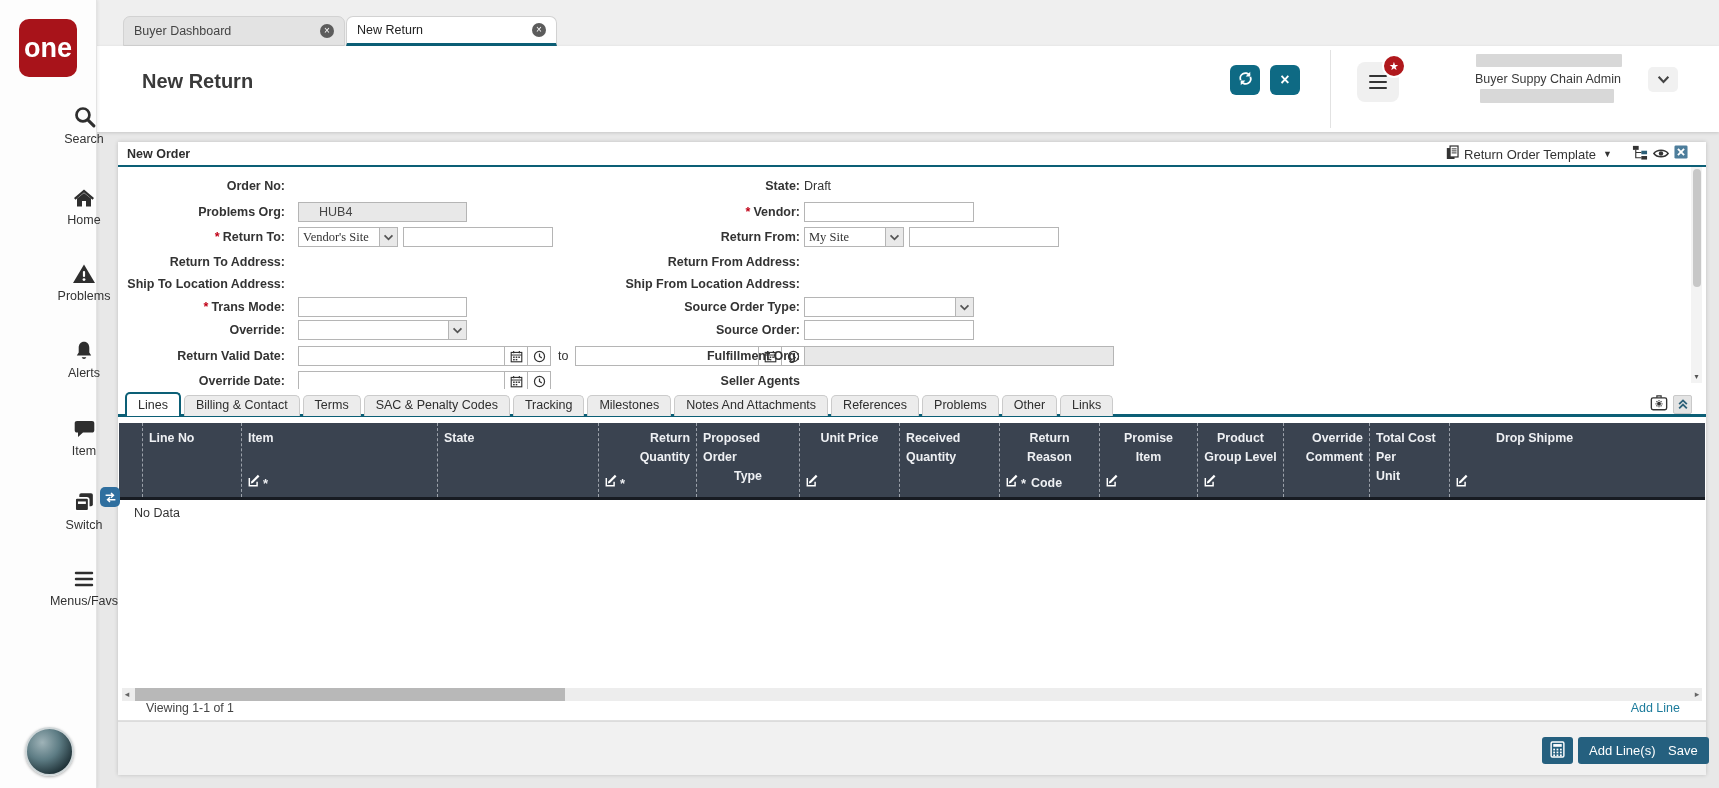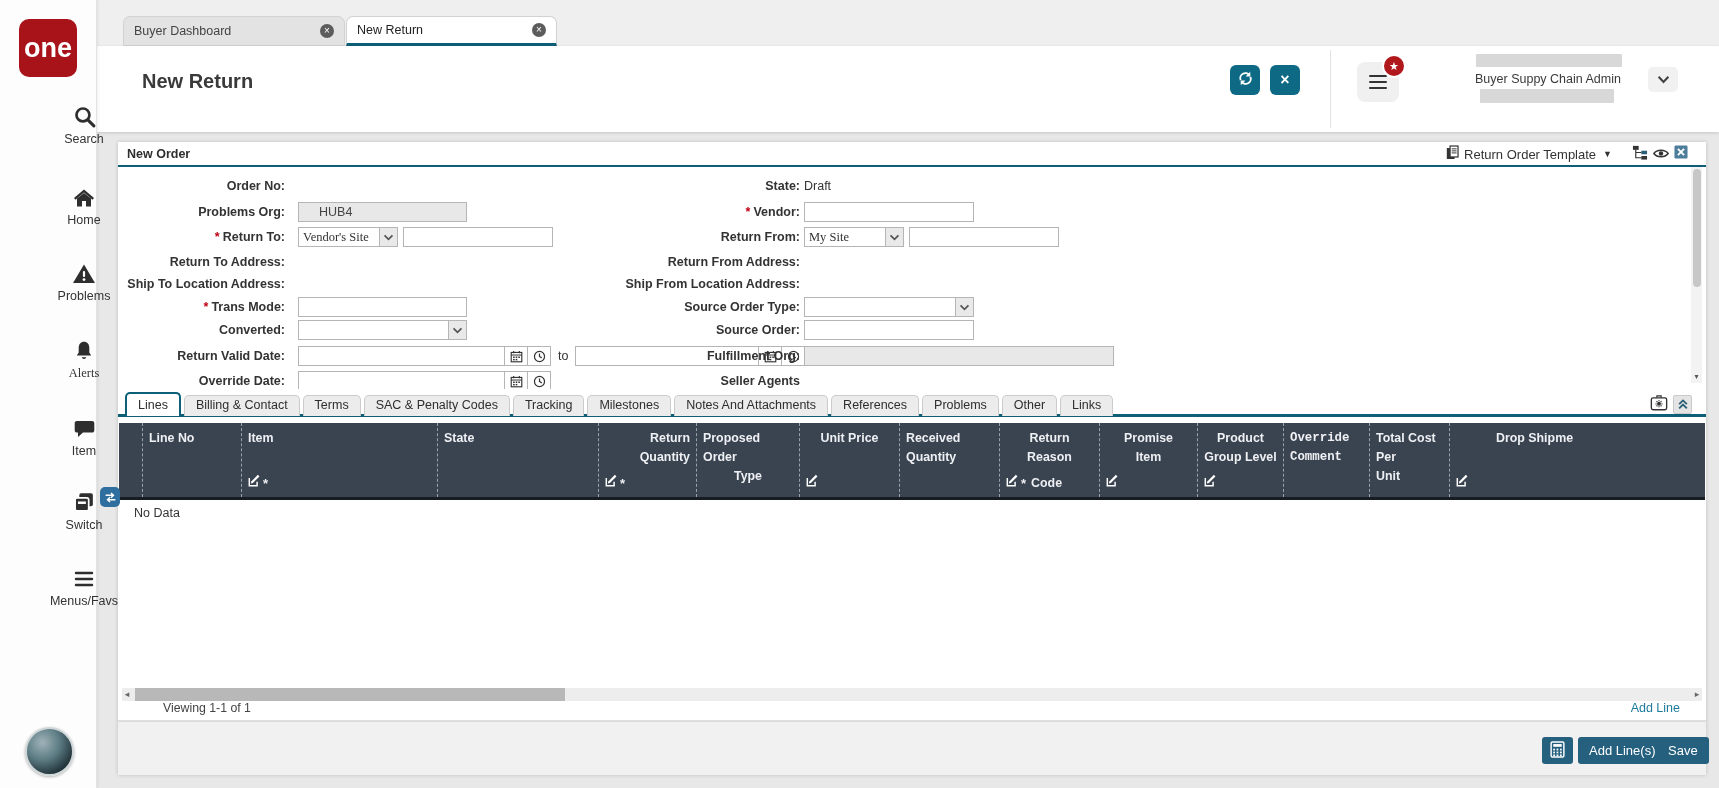--- a/index.html
+++ b/index.html
@@ -78,21 +78,21 @@
   .hicon{margin-top:auto;display:flex;align-items:center;gap:2px;text-align:left;}
   .hreq{font-size:13px;}
   .hextra{margin-left:3px;}
   .nodata{position:absolute;left:16px;top:364px;font-size:12.5px;color:#333;}
 
   
   .hscroll{position:absolute;left:4px;top:546px;width:1580px;height:13px;background:#ededed;}
   .hs-arrow{position:absolute;top:0;width:10px;height:13px;font-size:9px;color:#666;text-align:center;line-height:13px;cursor:pointer;}
   .hs-thumb{position:absolute;left:13px;top:0;width:430px;height:13px;background:#b8b8b8;cursor:pointer;}
   .foot-div{position:absolute;left:0;top:578px;width:100%;height:1px;background:#e0e0e0;}
-  .viewing{position:absolute;left:28px;top:559px;font-size:12.3px;color:#444;margin-left:17px;}
+  .viewing{position:absolute;left:28px;top:559px;font-size:12.3px;color:#444;}
   .addline{position:absolute;right:26px;top:559px;font-size:12.5px;color:var(--link-teal);text-decoration:none;cursor:pointer;}
   .actionbar{position:absolute;left:0;top:579px;width:100%;height:54px;background:#f1f1f1;border-top:1px solid #dcdcdc;box-sizing:border-box;}
   .abtn{position:absolute;top:15px;height:27px;border:none;border-radius:3px;background:var(--action-button);color:#fff;font-size:13px;padding:0 11px;font-family:inherit;display:flex;align-items:center;justify-content:center;cursor:pointer;}
 </style>
 </head>
 <body>
 
 <div class="screen">
 
   <aside class="sidebar">
@@ -121,21 +121,21 @@
         <div class="side-item" style="top: 261px;">
           <span class="sicon">
             <svg viewBox="0 0 24 24" width="26" height="24">
               <path d="M12 2.5 L23 21 H1 Z" fill="#2e2e2e"></path>
               <rect x="10.9" y="9" width="2.2" height="6" rx="1" fill="#fff"></rect>
               <circle cx="12" cy="17.6" r="1.4" fill="#fff"></circle>
             </svg>
           </span>
           <span class="slabel">Problems</span>
         </div>
-        <div class="side-item" style="top: 338px; font-family: Liberation Serif, serif;">
+        <div class="side-item" style="top: 338px;">
           <span class="sicon">
             <svg viewBox="0 0 24 24" width="24" height="24">
               <path d="M12 2.8 C8.7 2.8 6.7 5.4 6.7 8.8 V13.4 L4.8 16.4 H19.2 L17.3 13.4 V8.8 C17.3 5.4 15.3 2.8 12 2.8 Z" fill="#2e2e2e"></path>
               <path d="M9.7 18.2 a2.4 2.4 0 0 0 4.6 0 Z" fill="#2e2e2e"></path>
             </svg>
           </span>
           <span class="slabel">Alerts</span>
         </div>
         <div class="side-item" style="top: 416px;">
           <span class="sicon">
@@ -271,21 +271,21 @@
           </span>
         </div>
       <input class="fin" style="left: 285px; top: 60px; width: 150px;">
 
       <label class="flbl" style="top:85px"><span>Return To Address:</span></label>
       <label class="flbl" style="top:107px"><span>Ship To Location Address:</span></label>
 
       <label class="flbl" style="top:130px"><b class="req">*</b><span>Trans Mode:</span></label>
       <input class="fin" style="left: 180px; top: 130px; width: 169px;">
 
-      <label class="flbl" style="top:153px"><span>Converted:</span></label>
+      <label class="flbl" style="top:153px"><span>Override:</span></label>
       <div class="fsel" style="left:180px;top:153px;width:169px">
           <span class="stext"></span>
           <span class="scar">
             <svg viewBox="0 0 12 8" width="11" height="7">
               <path d="M1.5 1.5 L6 6 L10.5 1.5" fill="none" stroke="#555" stroke-width="2"></path>
             </svg>
           </span>
         </div>
 
       <label class="flbl" style="top:179px"><span>Return Valid Date:</span></label>
@@ -517,21 +517,21 @@
         <div class="hcell" style="width: 86px; text-align: center;">
           <div class="hline">Product</div>
           <div class="hline">Group Level</div>
           <div class="hicon">
             <span><svg viewBox="0 0 15 15" width="13" height="13">
                 <path d="M1.5 4.5 V13.5 H10.5 V9" fill="none" stroke="#fff" stroke-width="1.7"></path>
                 <path d="M5.6 10.4 L13.2 2.8 L11.4 1 L3.8 8.6 L3.3 10.9 Z" fill="#fff"></path>
               </svg></span>
           </div>
         </div>
-        <div class="hcell" style="width: 86px; text-align: left; font-family: Liberation Mono, monospace;">
+        <div class="hcell" style="width: 86px; text-align: right;">
           <div class="hline">Override</div>
           <div class="hline">Comment</div>
         </div>
         <div class="hcell" style="width: 80px; text-align: left;">
           <div class="hline">Total Cost Per</div>
           <div class="hline">Unit</div>
         </div>
         <div class="hcell" style="width: 170px; text-align: center;">
           <div class="hline">Drop Shipme</div>
           <div class="hicon">

